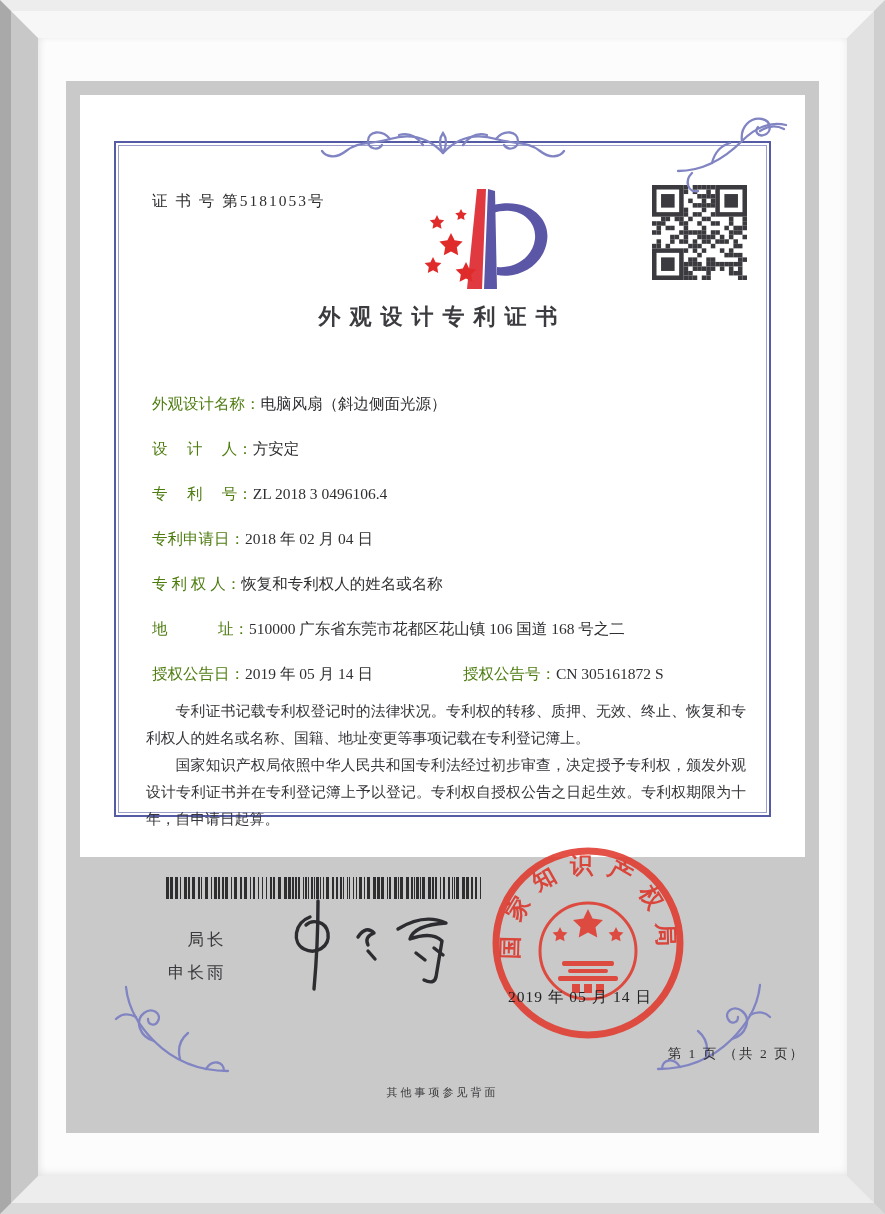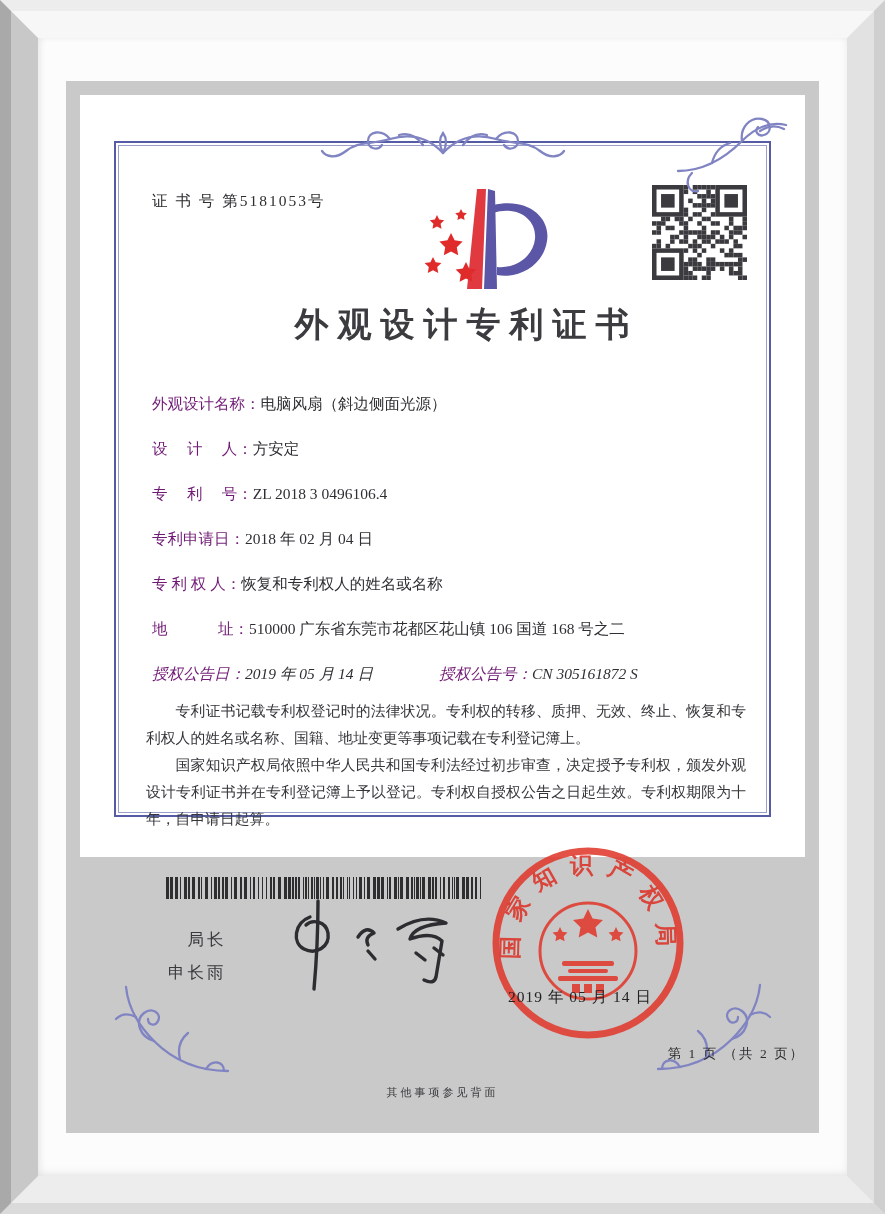--- a/index.html
+++ b/index.html
@@ -22,25 +22,25 @@
   .guilloche{position:absolute;left:38px;right:38px;top:758px;bottom:44px;z-index:0;
       background:
         repeating-linear-gradient(to bottom, rgba(186,168,214,.30) 0 1px, transparent 1px 6px),
         repeating-linear-gradient(95deg, transparent 0 46px, rgba(232,200,214,.28) 46px 48px);
       opacity:.85;}
   
   .cert-number{position:absolute;left:72px;top:96px;font-size:15.5px;letter-spacing:2px;color:#2e2e31;}
   .qr{position:absolute;left:572px;top:90px;width:95px;height:95px;}
   .logo{position:absolute;left:309px;top:88px;width:180px;height:112px;}
   .cert-title{position:absolute;left:0;top:207px;width:100%;text-align:center;
-      font-size:34px;letter-spacing:9px;color:#3c3c40;font-weight:600;padding-left:24px;}
+      font-size:22px;letter-spacing:9px;color:#3c3c40;font-weight:600;}
   .fields{position:absolute;left:72px;top:297px;right:38px;font-size:15.5px;}
   .field-row{margin-bottom:21px;line-height:24px;white-space:nowrap;}
-  .field-row .lbl{color:#701a75;}
-  .grant-row{display:flex;gap:66px;font-style:italic;}
+  .field-row .lbl{color:#4d7c0f;}
+  .grant-row{display:flex;gap:90px;}
   .paras{position:absolute;left:66px;top:603px;width:600px;font-size:14.8px;
       line-height:1.83;text-align:justify;color:#35353a;}
   .paras p{margin:0;text-indent:2em;}
   .barcode{position:absolute;left:86px;top:782px;width:318px;height:22px;z-index:2;}
   .signer{position:absolute;left:88px;top:828px;z-index:2;
       font-family:"Liberation Sans","DejaVu Sans",sans-serif;font-size:16.5px;
       letter-spacing:3px;color:#3a3a3e;line-height:33px;text-align:right;}
   .signature{position:absolute;left:200px;top:800px;width:185px;height:100px;z-index:2;}
   .seal{position:absolute;left:408px;top:748px;width:200px;height:200px;z-index:1;}
   .seal-date{position:absolute;left:428px;top:892px;width:280px;z-index:3;

